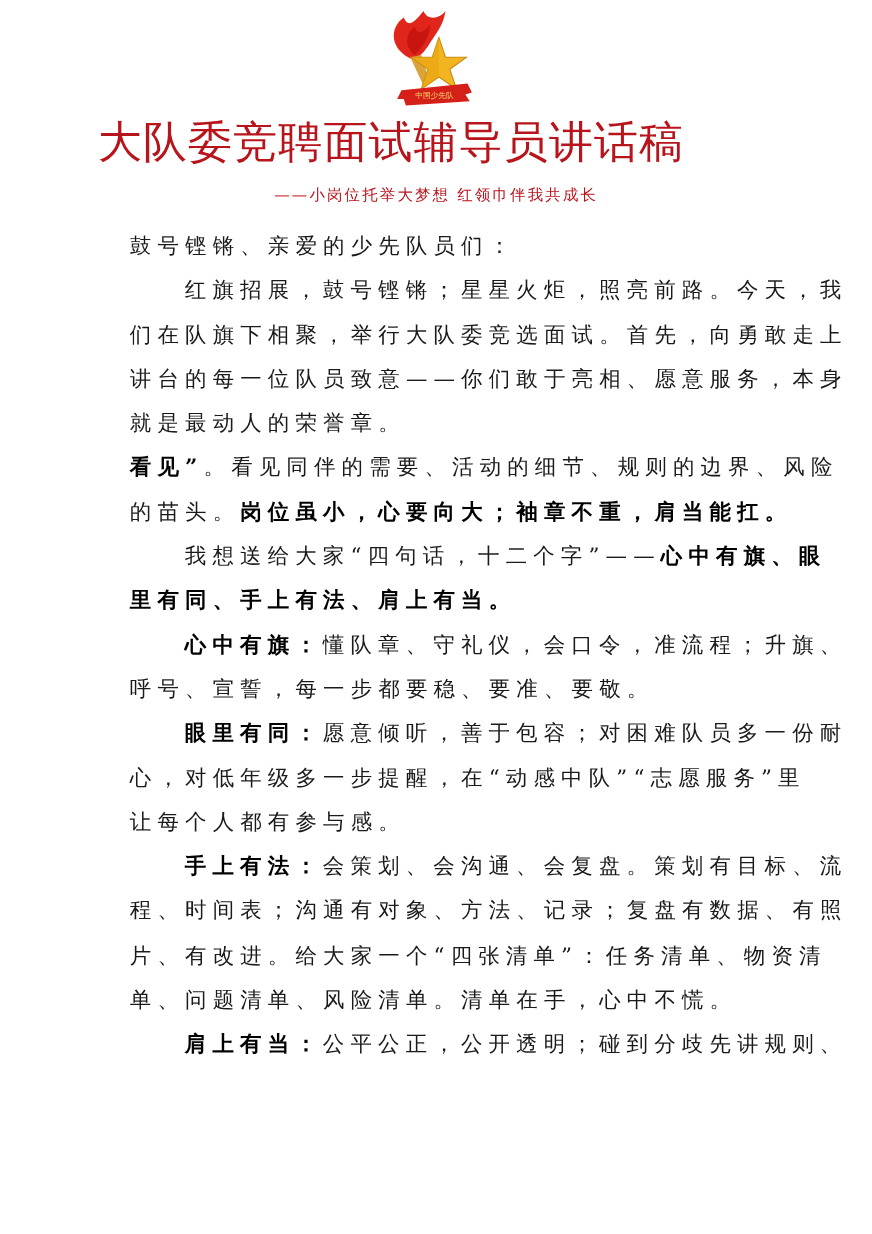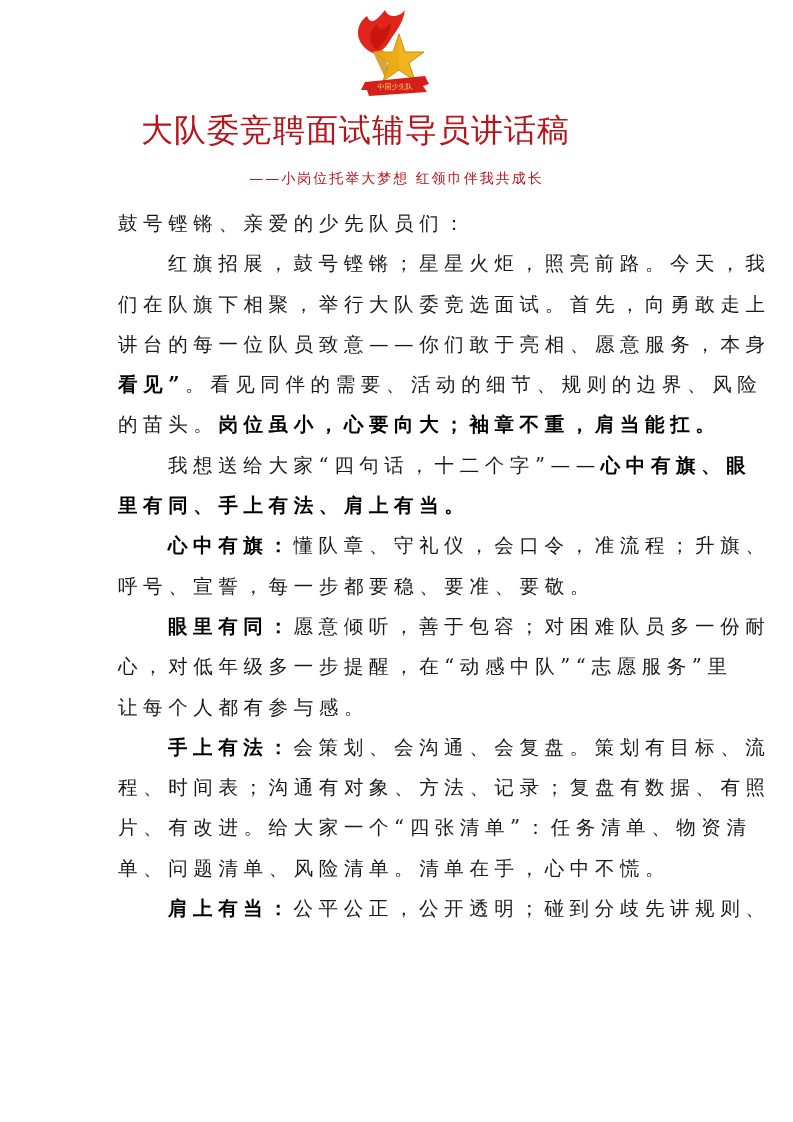--- a/index.html
+++ b/index.html
@@ -1,20 +1,20 @@
 <!DOCTYPE html>
 <html><head>
 <meta charset="utf-8">
 <style>
   html, body { margin: 0; padding: 0; background: #ffffff; }
   body { width: 793px; height: 1122px; position: relative; overflow: hidden;
          font-family: "DejaVu Serif", "Liberation Serif", serif; color: #1a1a1a; }
   .logo { position: absolute; left: 345px; top: 6px; width: 90px; height: 92px; }
   .title { position: absolute; left: 0; top: 104px; width: 711px; text-align: center;
-           font-size: 32px; color: #b8141c; letter-spacing: 1px; line-height: 52px; white-space: nowrap; }
+           font-size: 40px; color: #b8141c; letter-spacing: 1px; line-height: 52px; white-space: nowrap; }
   .subtitle { position: absolute; left: 0; top: 162px; width: 793px; text-align: center;
               font-size: 14px; color: #b8141c; letter-spacing: 2px; line-height: 32px; white-space: nowrap; }
   .body-text { position: absolute; left: 118px; top: 204px; width: 556px; }
   .line { height: 40.3px; line-height: 40px; font-size: 19.5px; letter-spacing: 5.6px; white-space: nowrap; }
   .indent { padding-left: 50px; }
   b { font-weight: bold; color: #000; }
 </style>
 </head>
 <body>
 
@@ -36,20 +36,21 @@
 
 <div class="title">大队委竞聘面试辅导员讲话稿</div>
 <div class="subtitle">——小岗位托举大梦想 红领巾伴我共成长</div>
 
 <div class="body-text">
   <div class="line">鼓号铿锵、亲爱的少先队员们：</div>
   <div id="lines">
       <div class="line indent"><span>红旗招展，鼓号铿锵；星星火炬，照亮前路。今天，我</span></div>
       <div class="line"><span>们在队旗下相聚，举行大队委竞选面试。首先，向勇敢走上</span></div>
       <div class="line"><span>讲台的每一位队员致意——你们敢于亮相、愿意服务，本身</span></div>
+      <div class="line"><span>就是最动人的荣誉章。</span></div>
       <div class="line"><b>看见”</b><span>。看见同伴的需要、活动的细节、规则的边界、风险</span></div>
       <div class="line"><span>的苗头。</span><b>岗位虽小，心要向大；袖章不重，肩当能扛。</b></div>
       <div class="line indent"><span>我想送给大家“四句话，十二个字”——</span><b>心中有旗、眼</b></div>
       <div class="line"><b>里有同、手上有法、肩上有当。</b></div>
       <div class="line indent"><b>心中有旗：</b><span>懂队章、守礼仪，会口令，准流程；升旗、</span></div>
       <div class="line"><span>呼号、宣誓，每一步都要稳、要准、要敬。</span></div>
       <div class="line indent"><b>眼里有同：</b><span>愿意倾听，善于包容；对困难队员多一份耐</span></div>
       <div class="line"><span>心，对低年级多一步提醒，在“动感中队”“志愿服务”里</span></div>
       <div class="line"><span>让每个人都有参与感。</span></div>
       <div class="line indent"><b>手上有法：</b><span>会策划、会沟通、会复盘。策划有目标、流</span></div>

